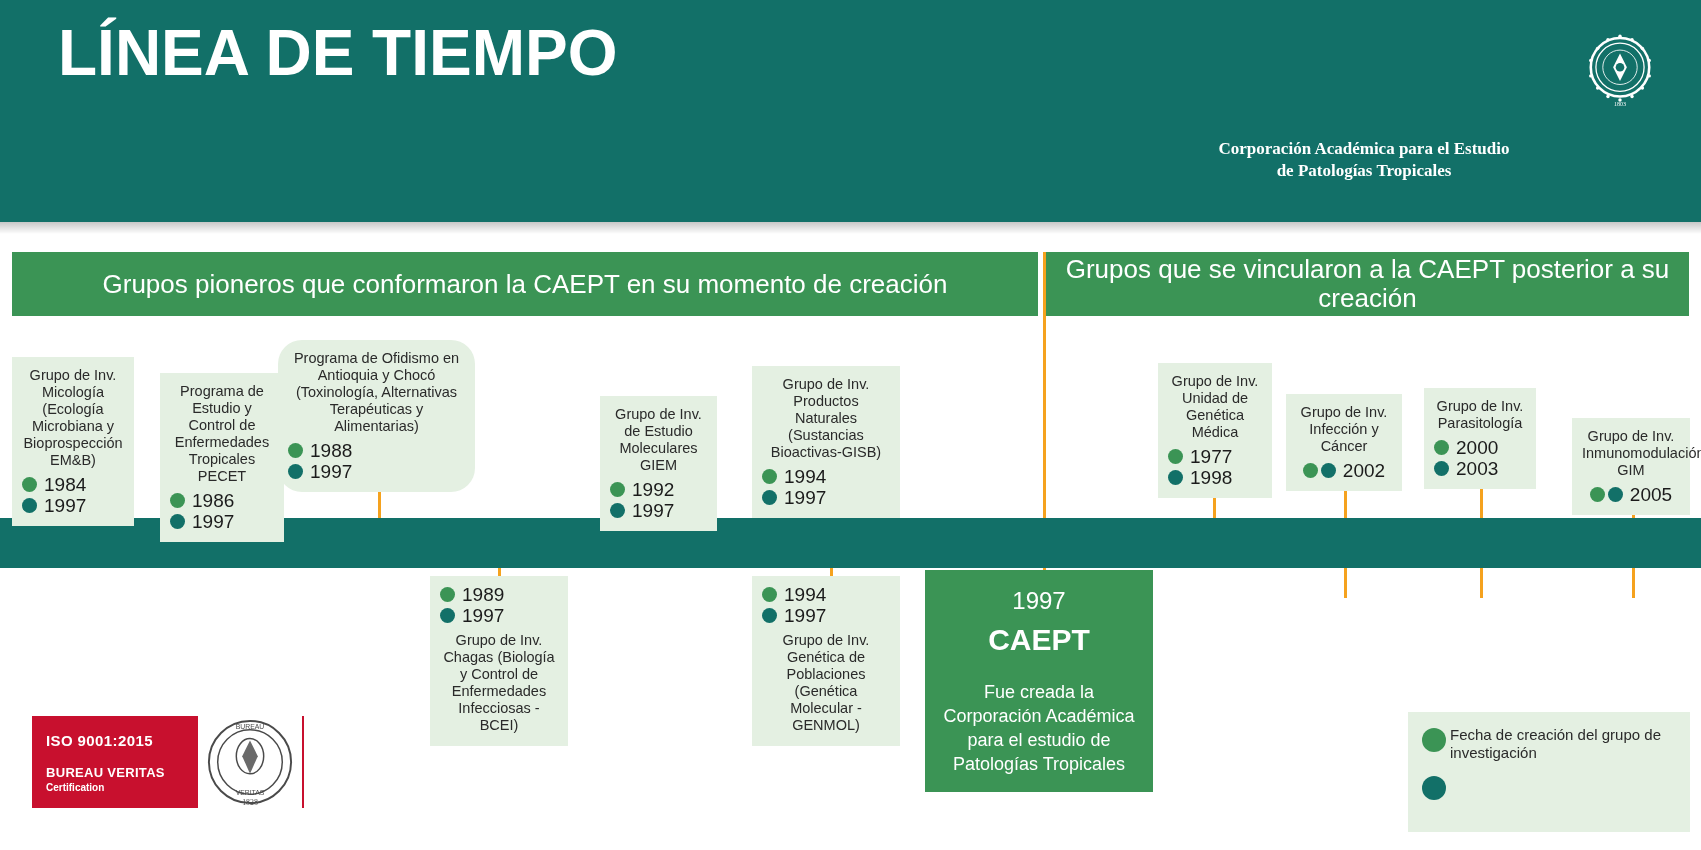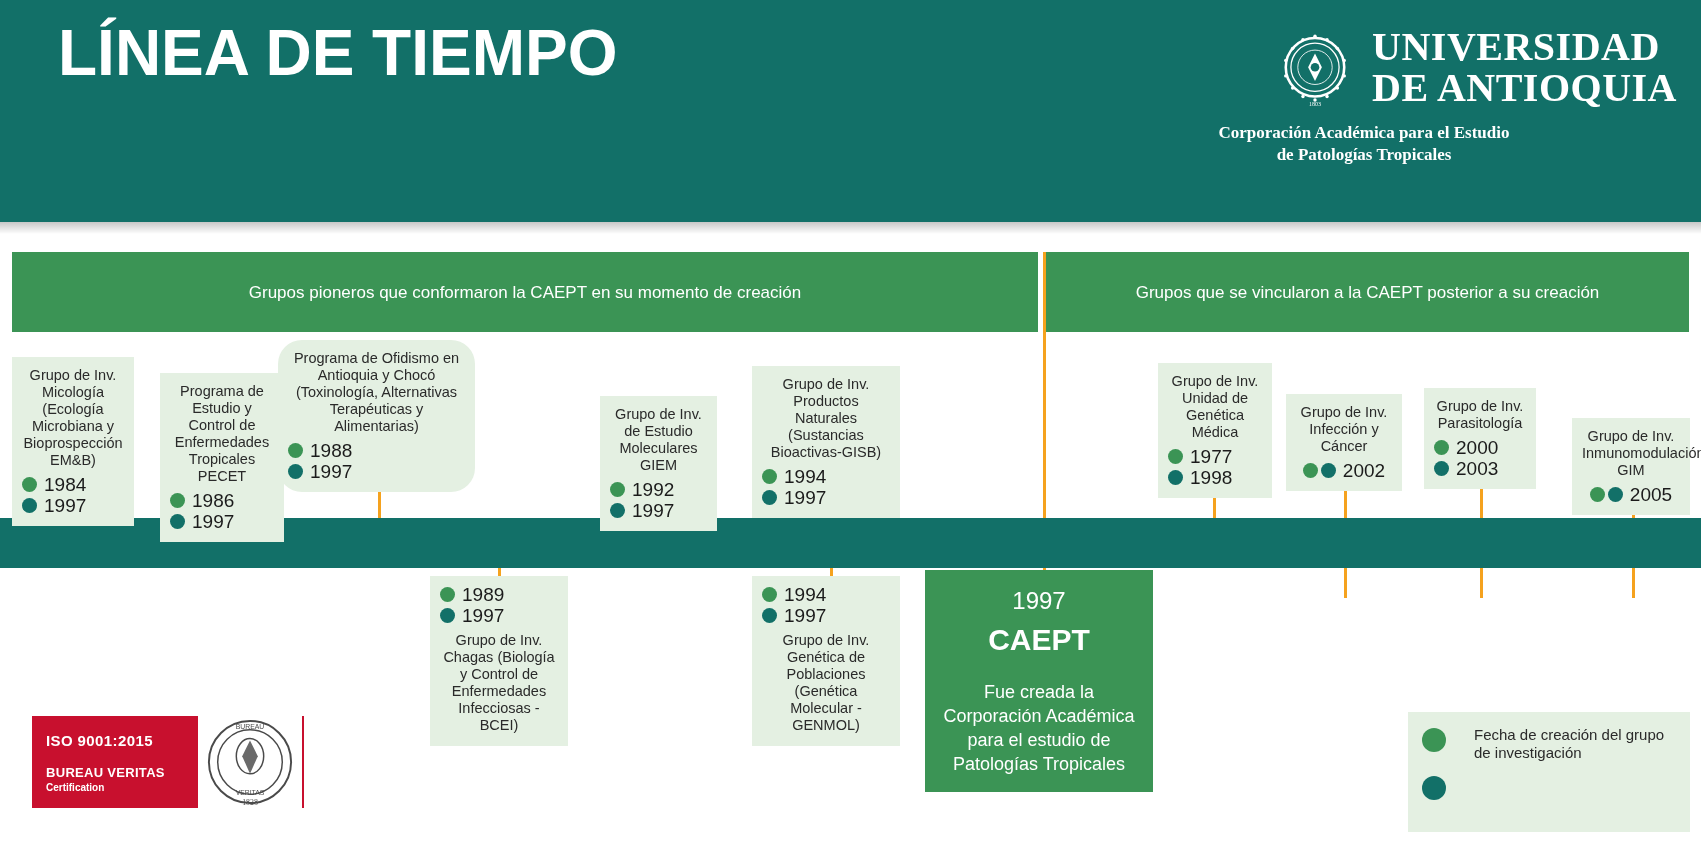--- a/index.html
+++ b/index.html
@@ -23,35 +23,35 @@
     color:#ffffff;
   }
   .brand-row{display:flex;align-items:flex-start;justify-content:flex-end;}
   .brand-seal{width:86px;height:86px;margin-right:14px;flex:0 0 auto;}
   .brand-names{
     font-family:"Liberation Serif", serif;
     font-size:40px;line-height:41px;font-weight:bold;text-align:left;
     letter-spacing:.5px;
   }
   .brand-sub{
-    margin-top:10px;
+    margin-top:26px;
     font-family:"Liberation Serif", serif;
     font-size:17px;line-height:22px;font-weight:bold;text-align:center;
     padding-right:6px;
   }
   .header-shadow{
     position:absolute;left:0;top:222px;width:1701px;height:12px;
     background:linear-gradient(to bottom, rgba(0,0,0,.22), rgba(0,0,0,0));
   }
 
   
   .band{
-    position:absolute;top:252px;height:80px;background:#3b9455;
+    position:absolute;top:252px;height:64px;background:#3b9455;
     color:#ffffff;display:flex;align-items:center;justify-content:center;
-    text-align:center;font-size:17px;line-height:29px;
+    text-align:center;font-size:26px;line-height:29px;
   }
   .band-left{left:12px;width:1026px;}
   .band-right{left:1046px;width:643px;}
 
   
   .timeline-bar{
     position:absolute;left:0;top:518px;width:1701px;height:50px;background:#127068;
   }
 
   
@@ -80,21 +80,21 @@
   }
   .caept-year{font-size:24px;line-height:30px;margin-bottom:6px;}
   .caept-name{font-size:30px;line-height:36px;font-weight:bold;margin-bottom:22px;}
   .caept-text{font-size:18px;line-height:24px;}
 
   
   .legend{
     position:absolute;left:1408px;top:712px;width:282px;height:120px;
     background:#e4f0e2;box-sizing:border-box;padding:14px 14px;
   }
-  .legend-row{display:flex;align-items:flex-start;gap:28px;margin-bottom:12px;}
+  .legend-row{display:flex;align-items:flex-start;gap:4px;margin-bottom:12px;}
   .legend-dot{width:24px;height:24px;border-radius:50%;flex:0 0 auto;margin-top:2px;}
   .legend-text{font-size:15px;line-height:18px;color:#2a2a2a;}
 
   
   .iso{
     position:absolute;left:32px;top:716px;width:272px;height:92px;
     background:#c8102e;color:#ffffff;box-sizing:border-box;
     display:flex;align-items:center;
   }
   .iso-left{padding-left:14px;width:152px;}
@@ -132,24 +132,20 @@
             <circle cx="36" cy="82" r="2"></circle>
               <circle cx="24" cy="72" r="2"></circle>
             <circle cx="16" cy="58" r="2"></circle>
               <circle cx="16" cy="40" r="2"></circle>
             <circle cx="24" cy="26" r="2"></circle>
               <circle cx="36" cy="16" r="2"></circle>
           </g>
           <text x="50" y="93" font-size="7" fill="#ffffff" text-anchor="middle" font-family="Liberation Serif, serif">1803</text>
         </svg>
       </div>
-      <div class="brand-names">
-        <div>UNIVERSIDAD</div>
-        <div>DE ANTIOQUIA</div>
-      </div>
     </div>
     <div class="brand-sub">
       <div>Corporación Académica para el Estudio</div>
       <div>de Patologías Tropicales</div>
     </div>
   </div>
 </div>
 <div class="header-shadow"></div>
 
 <div class="band band-left">

